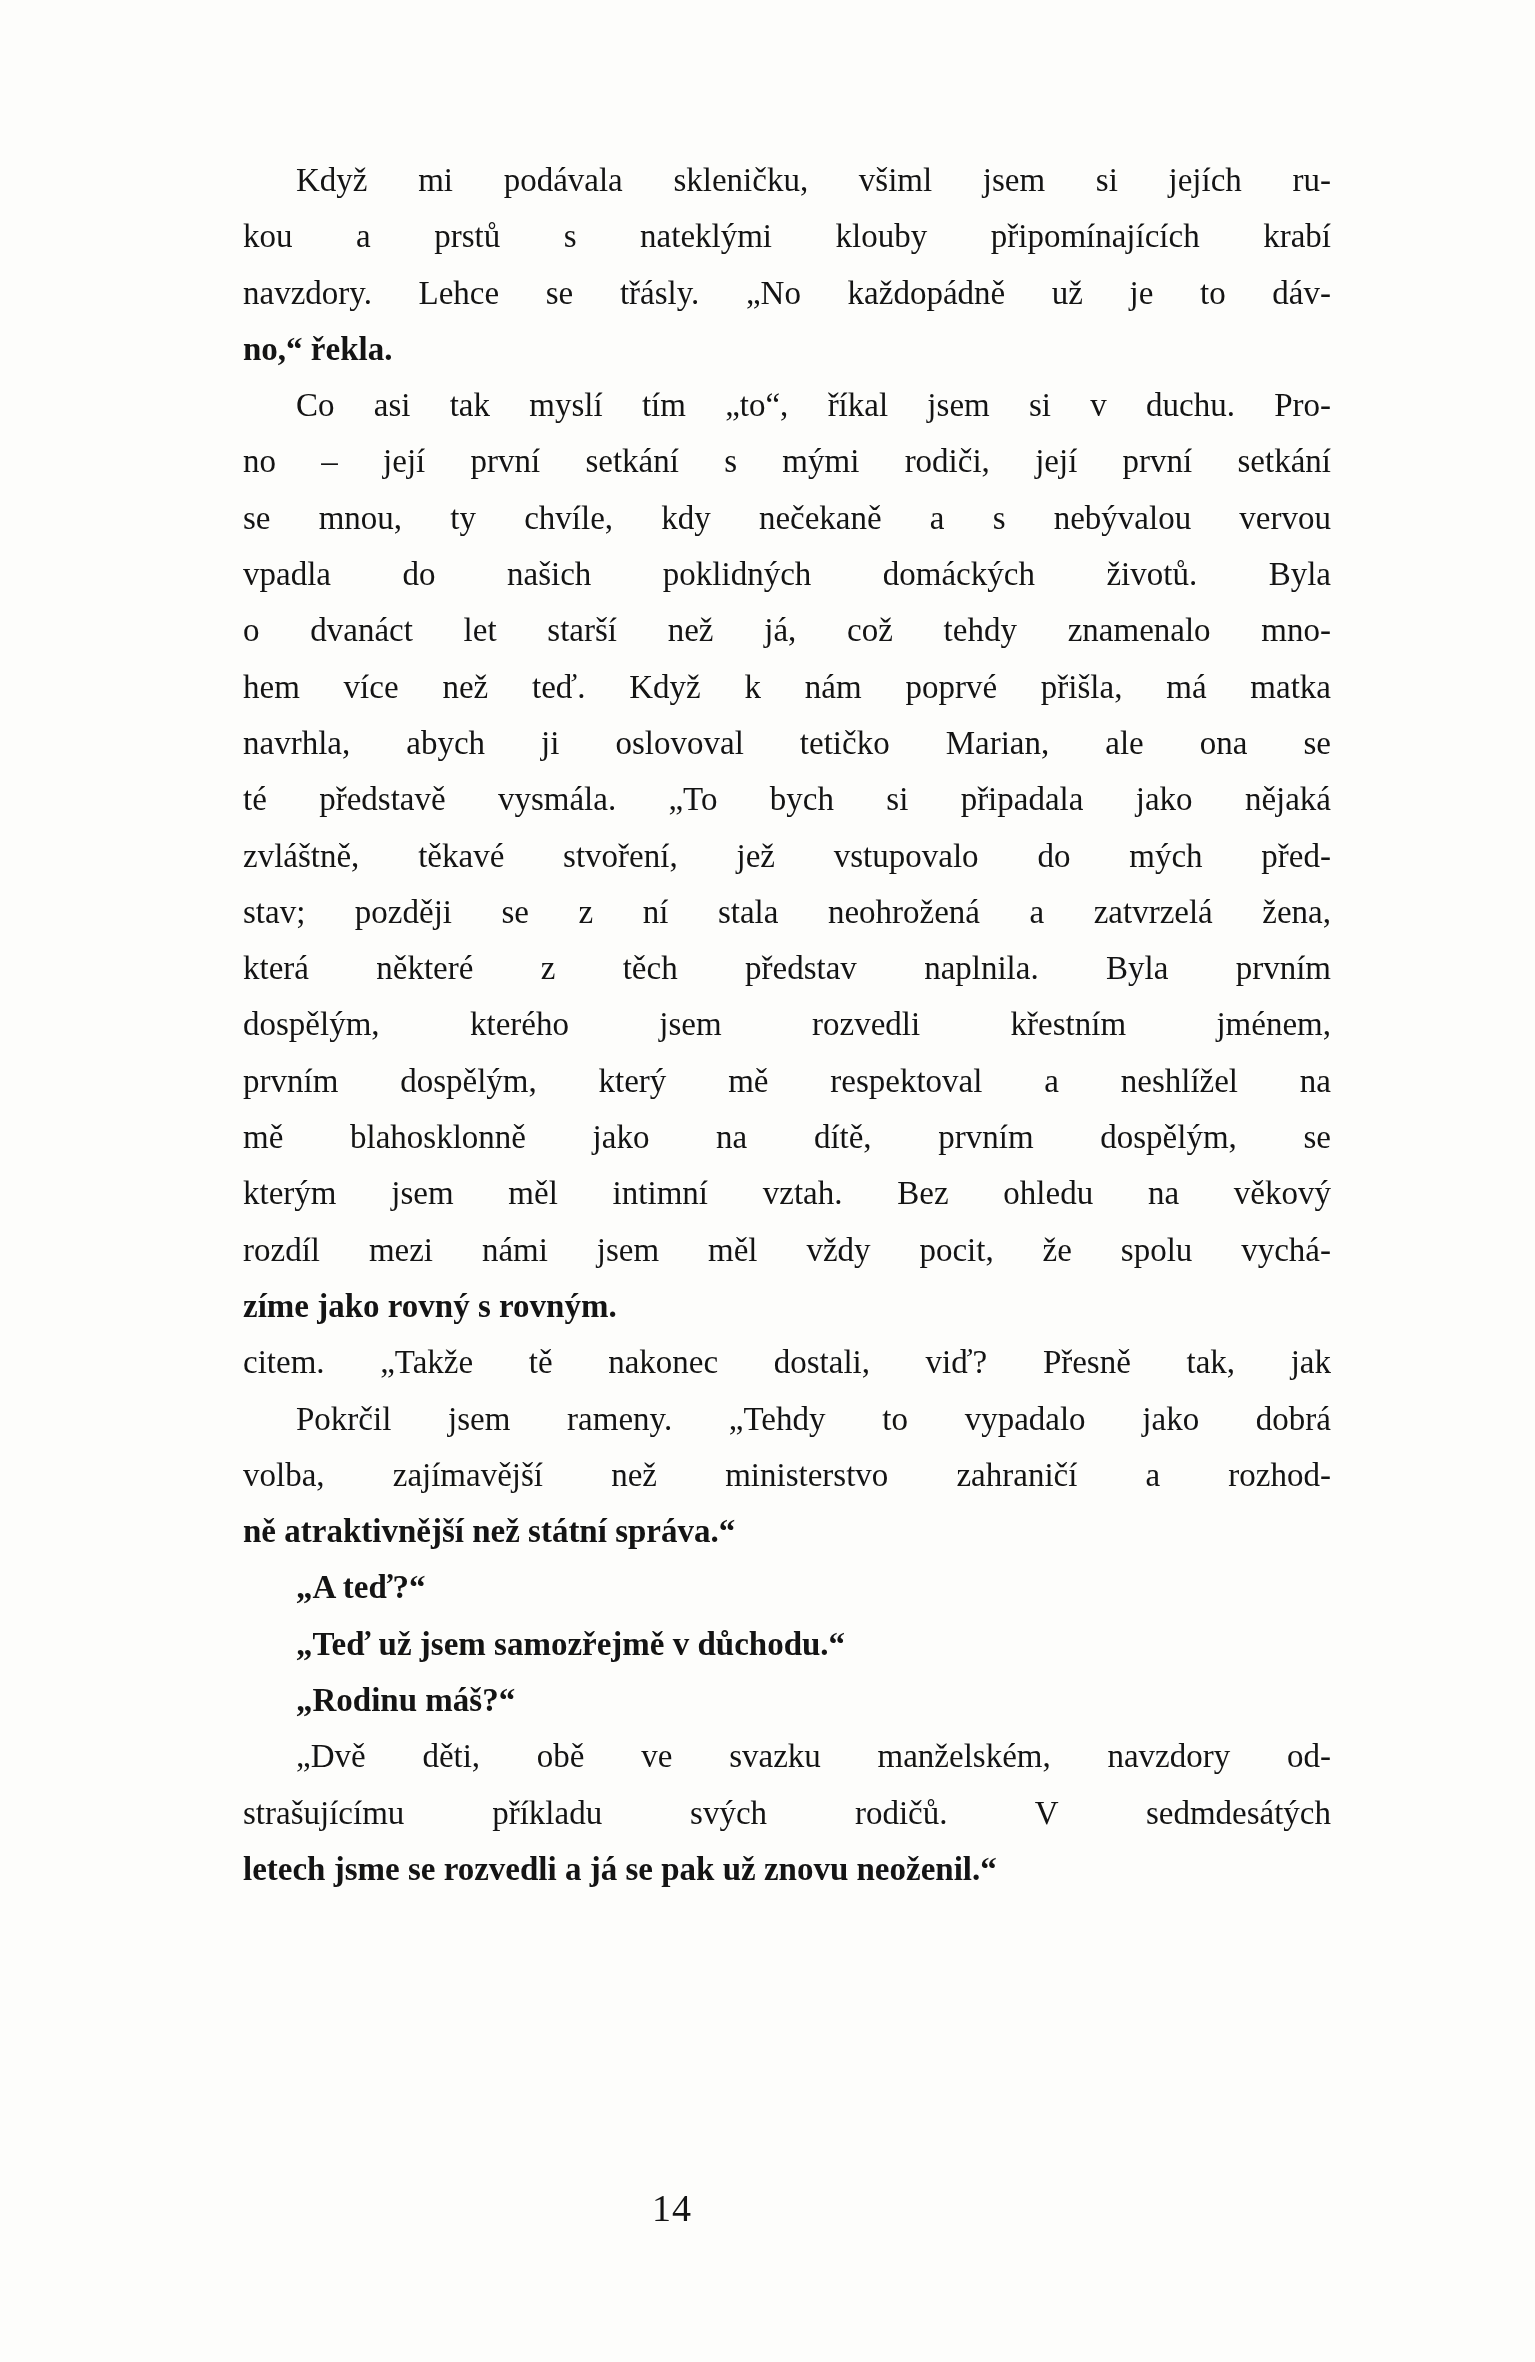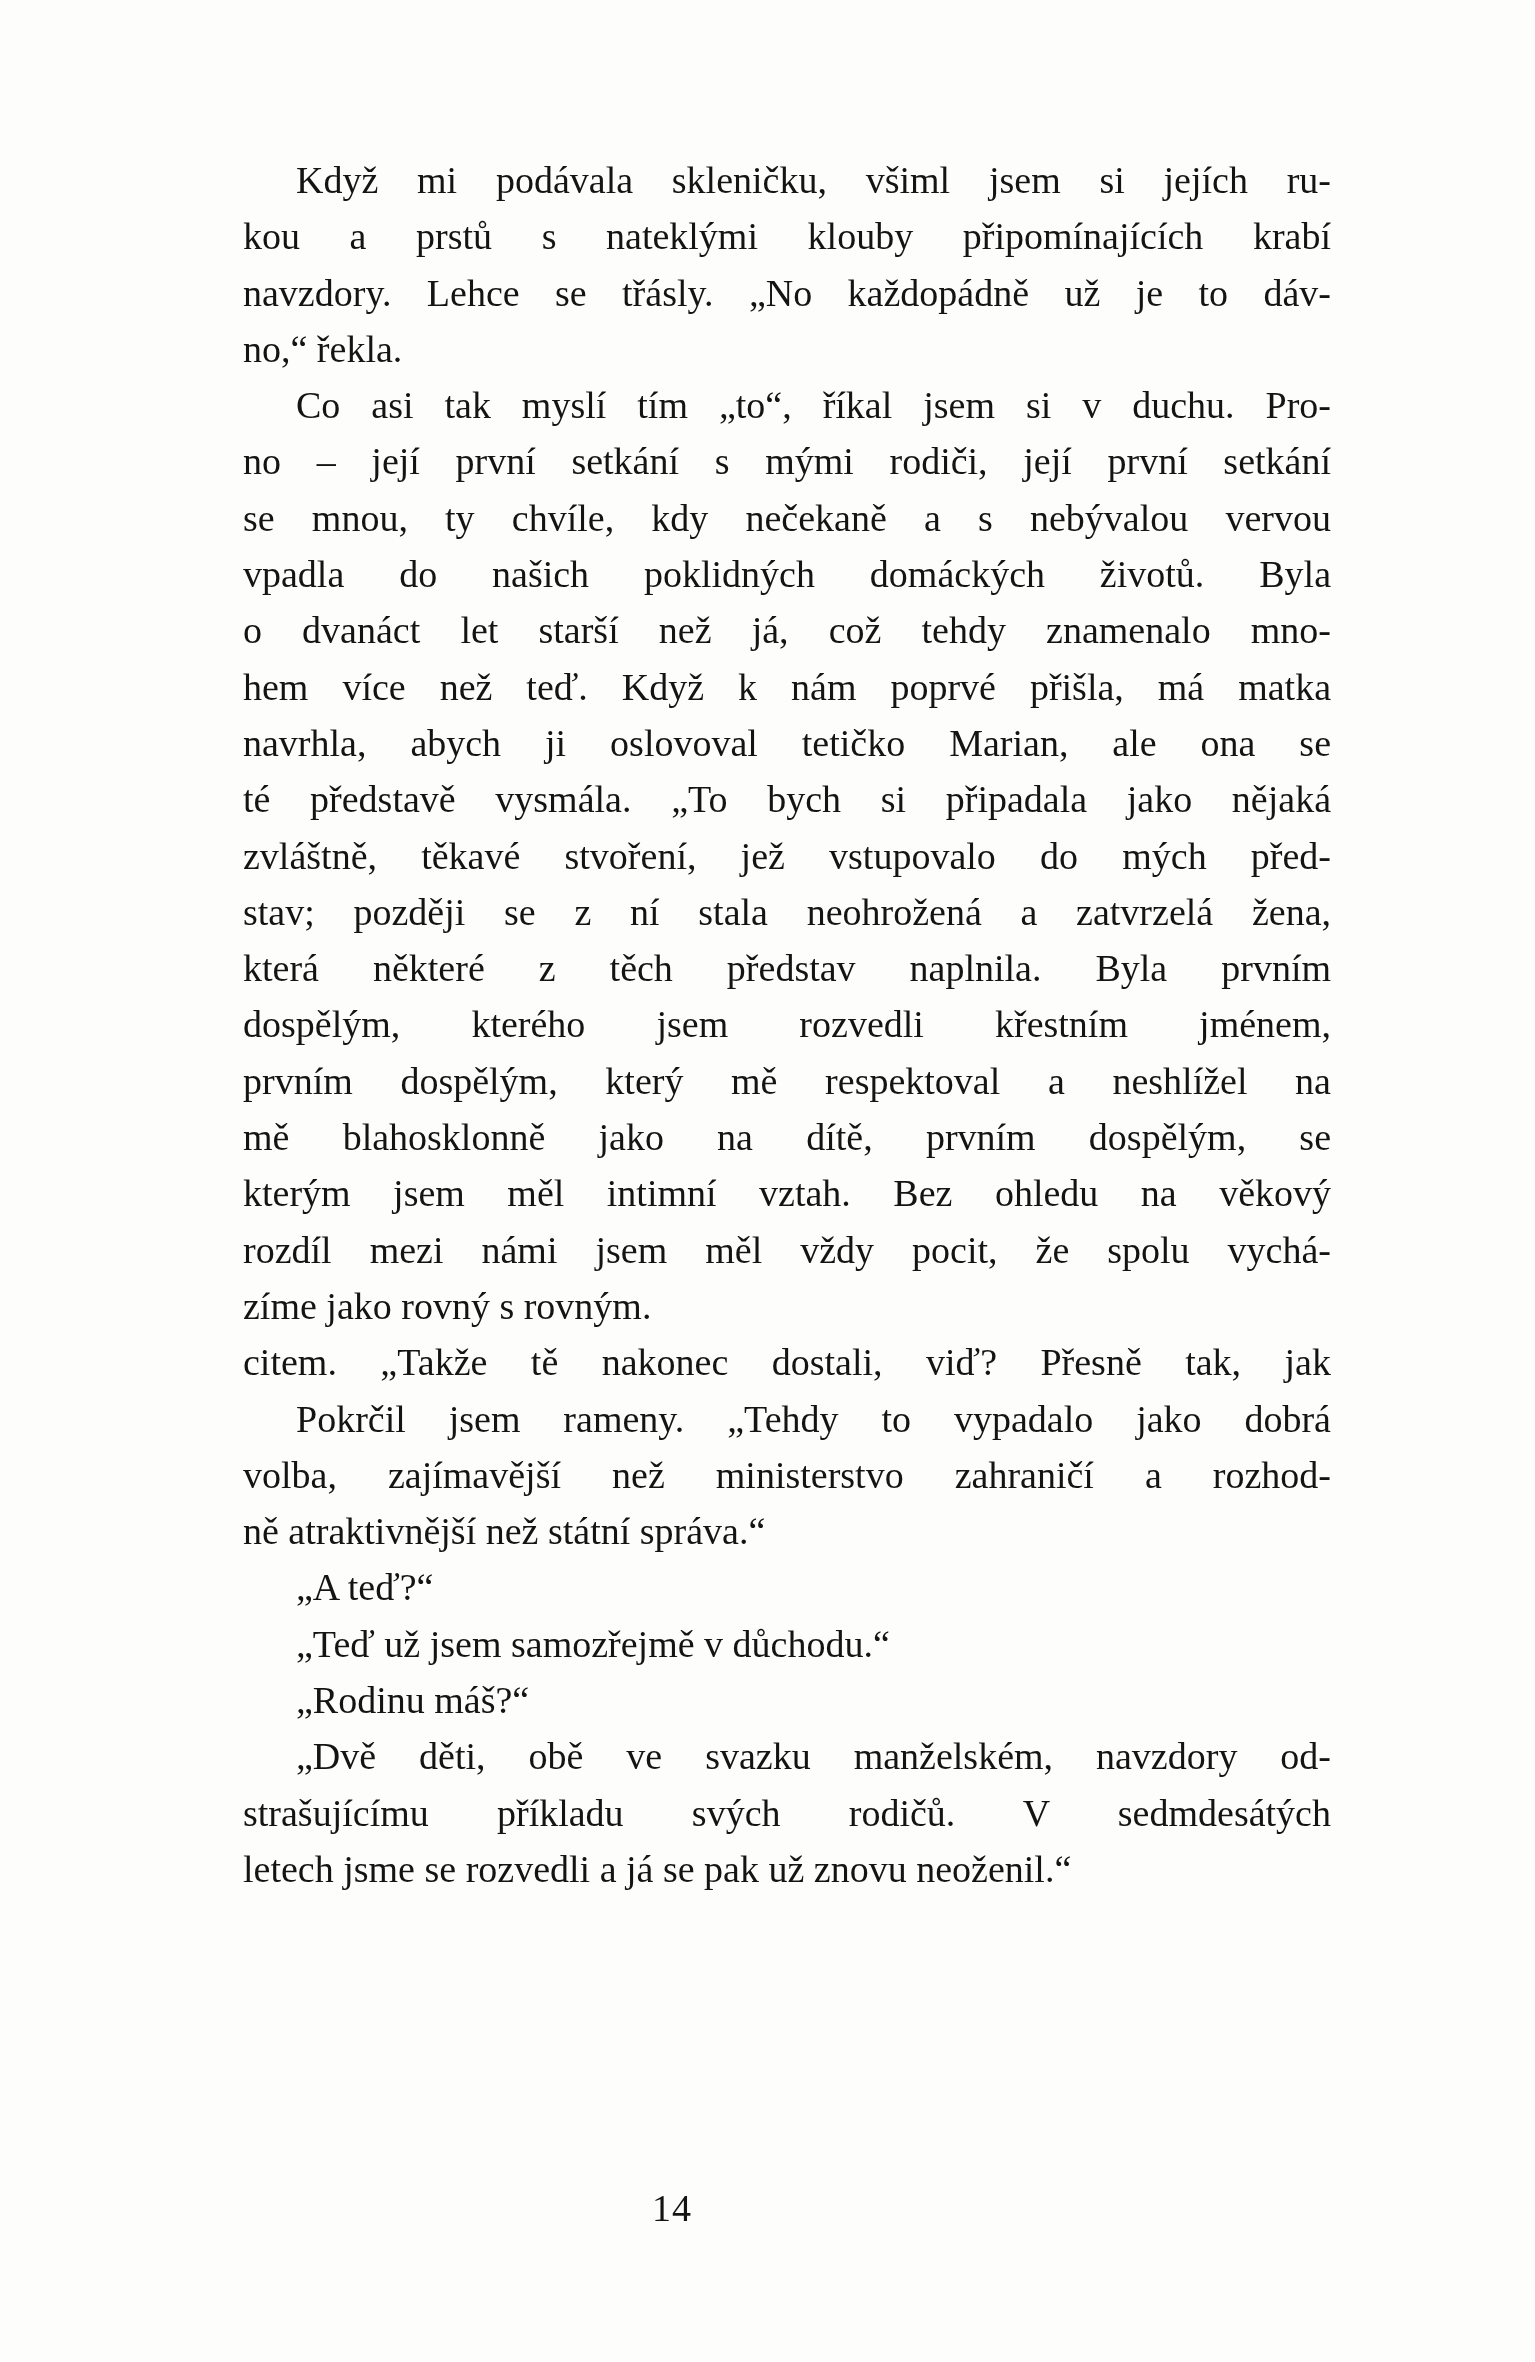--- a/index.html
+++ b/index.html
@@ -17,30 +17,31 @@
   }
   .page {
     position: absolute;
     inset: 0;
   }
   .text-block {
     position: absolute;
     left: 243px;
     top: 152px;
     width: 1088px;
-    font-size: 38px;
+    font-size: 33px;
     line-height: 56.3px;
   }
   .line {
     text-align: justify;
     text-align-last: justify;
     white-space: normal;
   }
   .line.last {
     text-align-last: left;
+    font-weight: bold;
   }
   .line.indent {
     text-indent: 53px;
   }
   .page-number {
     position: absolute;
     left: 0;
     top: 2186px;
     width: 1344px;
     text-align: center;

